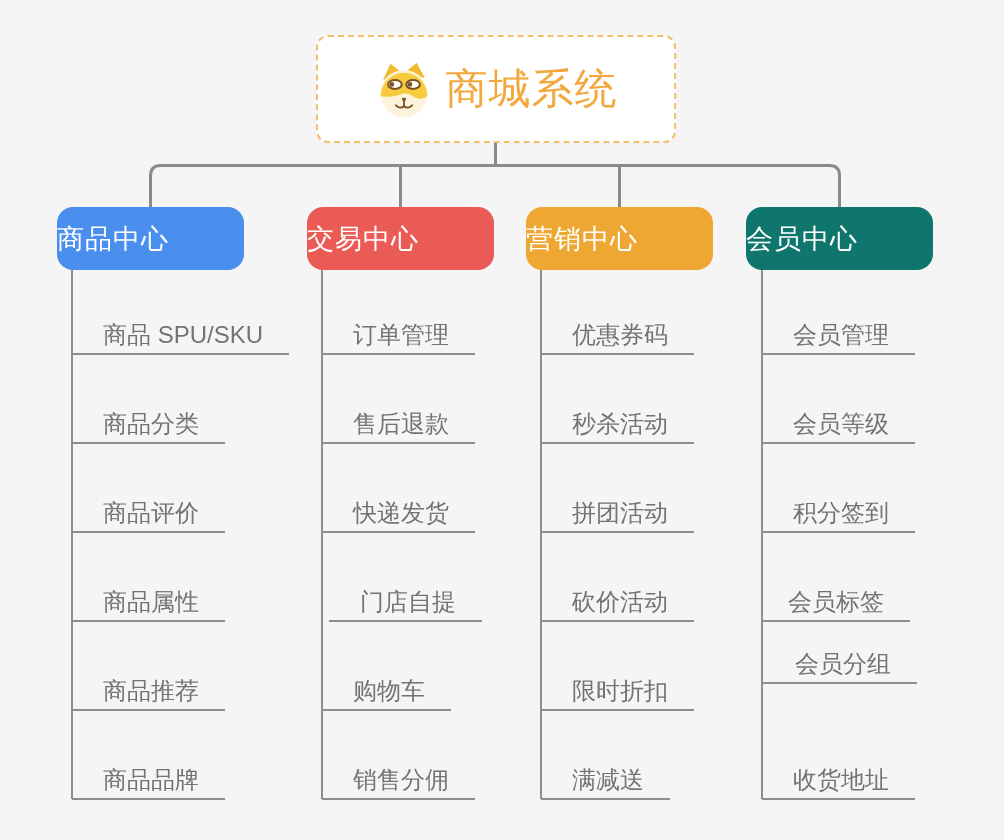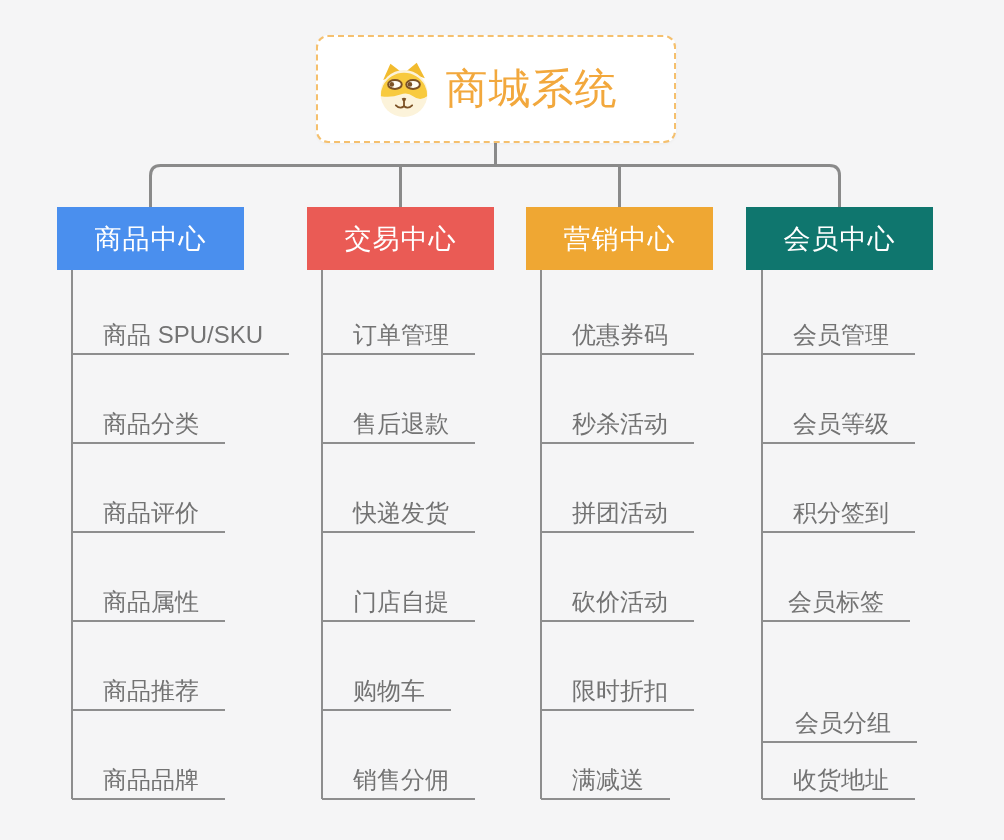--- a/index.html
+++ b/index.html
@@ -11,22 +11,22 @@
     position:absolute;left:316px;top:35px;width:360px;height:108px;
     background:#ffffff;border:2px dashed #f5c06e;border-radius:12px;
     box-sizing:border-box;display:flex;align-items:center;justify-content:center;gap:13px;
     box-shadow:0 1px 3px rgba(0,0,0,0.04);
   }
   .root-icon{width:58px;height:58px;display:inline-block;}
   .root-icon svg{width:58px;height:58px;display:block;}
   .root-title{font-size:42px;color:#f2a83d;letter-spacing:1px;white-space:nowrap;}
 
   .branch{
-    position:absolute;top:207px;width:187px;height:63px;border-radius:0;
-    display:flex;align-items:center;justify-content:center;
+    position:absolute;top:207px;width:187px;height:63px;border-radius:16px;
+    display:flex;align-items:center;
   }
   .branch span{font-size:27px;color:#ffffff;letter-spacing:1px;white-space:nowrap;}
 
   .leaf{
     position:absolute;font-size:24px;line-height:36px;color:#737373;
     padding:0 26px 0 31px;border-bottom:2px solid #8e8e8e;white-space:nowrap;
   }
 </style>
 </head>
 <body>
@@ -82,31 +82,31 @@
   <div class="leaf" style="left:72px;top:317px;">商品 SPU/SKU</div>
   <div class="leaf" style="left:72px;top:406px;">商品分类</div>
   <div class="leaf" style="left:72px;top:495px;">商品评价</div>
   <div class="leaf" style="left:72px;top:584px;">商品属性</div>
   <div class="leaf" style="left:72px;top:673px;">商品推荐</div>
   <div class="leaf" style="left:72px;top:762px;">商品品牌</div>
 
   <div class="leaf" style="left:322px;top:317px;">订单管理</div>
   <div class="leaf" style="left:322px;top:406px;">售后退款</div>
   <div class="leaf" style="left:322px;top:495px;">快递发货</div>
-  <div class="leaf" style="left:322px;top:584px;">门店自提</div>
+  <div class="leaf" style="left:329px;top:584px;">门店自提</div>
   <div class="leaf" style="left:322px;top:673px;">购物车</div>
   <div class="leaf" style="left:322px;top:762px;">销售分佣</div>
 
   <div class="leaf" style="left:541px;top:317px;">优惠券码</div>
   <div class="leaf" style="left:541px;top:406px;text-align:right;">秒杀活动</div>
   <div class="leaf" style="left:541px;top:495px;">拼团活动</div>
   <div class="leaf" style="left:541px;top:584px;">砍价活动</div>
   <div class="leaf" style="left:541px;top:673px;">限时折扣</div>
   <div class="leaf" style="left:541px;top:762px;">满减送</div>
 
   <div class="leaf" style="left:762px;top:317px;">会员管理</div>
   <div class="leaf" style="left:762px;top:406px;">会员等级</div>
   <div class="leaf" style="left:762px;top:495px;">积分签到</div>
   <div class="leaf" style="left:762px;top:584px;padding-left:26px;">会员标签</div>
-  <div class="leaf" style="left:762px;top:705px;padding-left:33px;">会员分组</div>
+  <div class="leaf" style="left:762px;top:646px;padding-left:33px;">会员分组</div>
   <div class="leaf" style="left:762px;top:762px;">收货地址</div>
 
 </div>
 
 </body></html>

